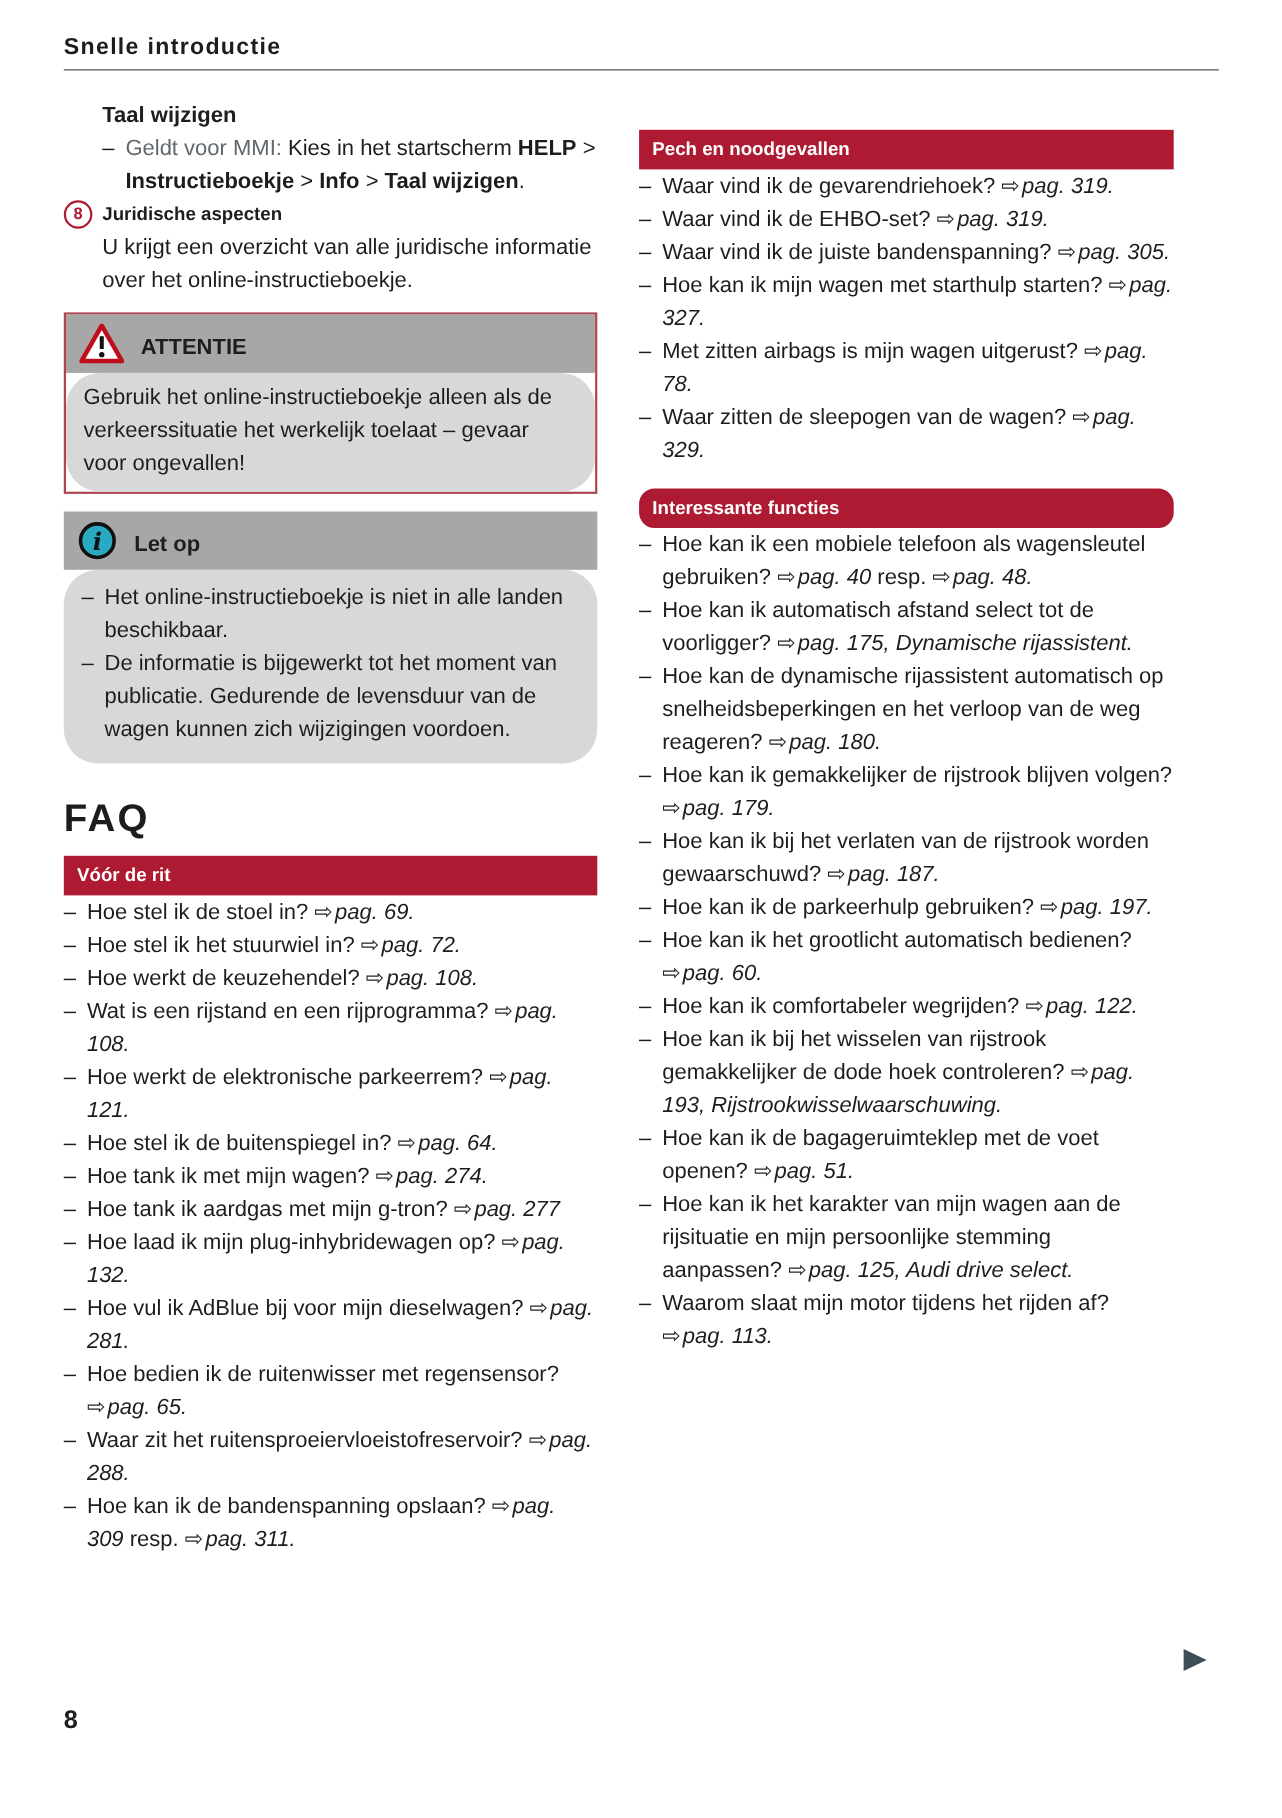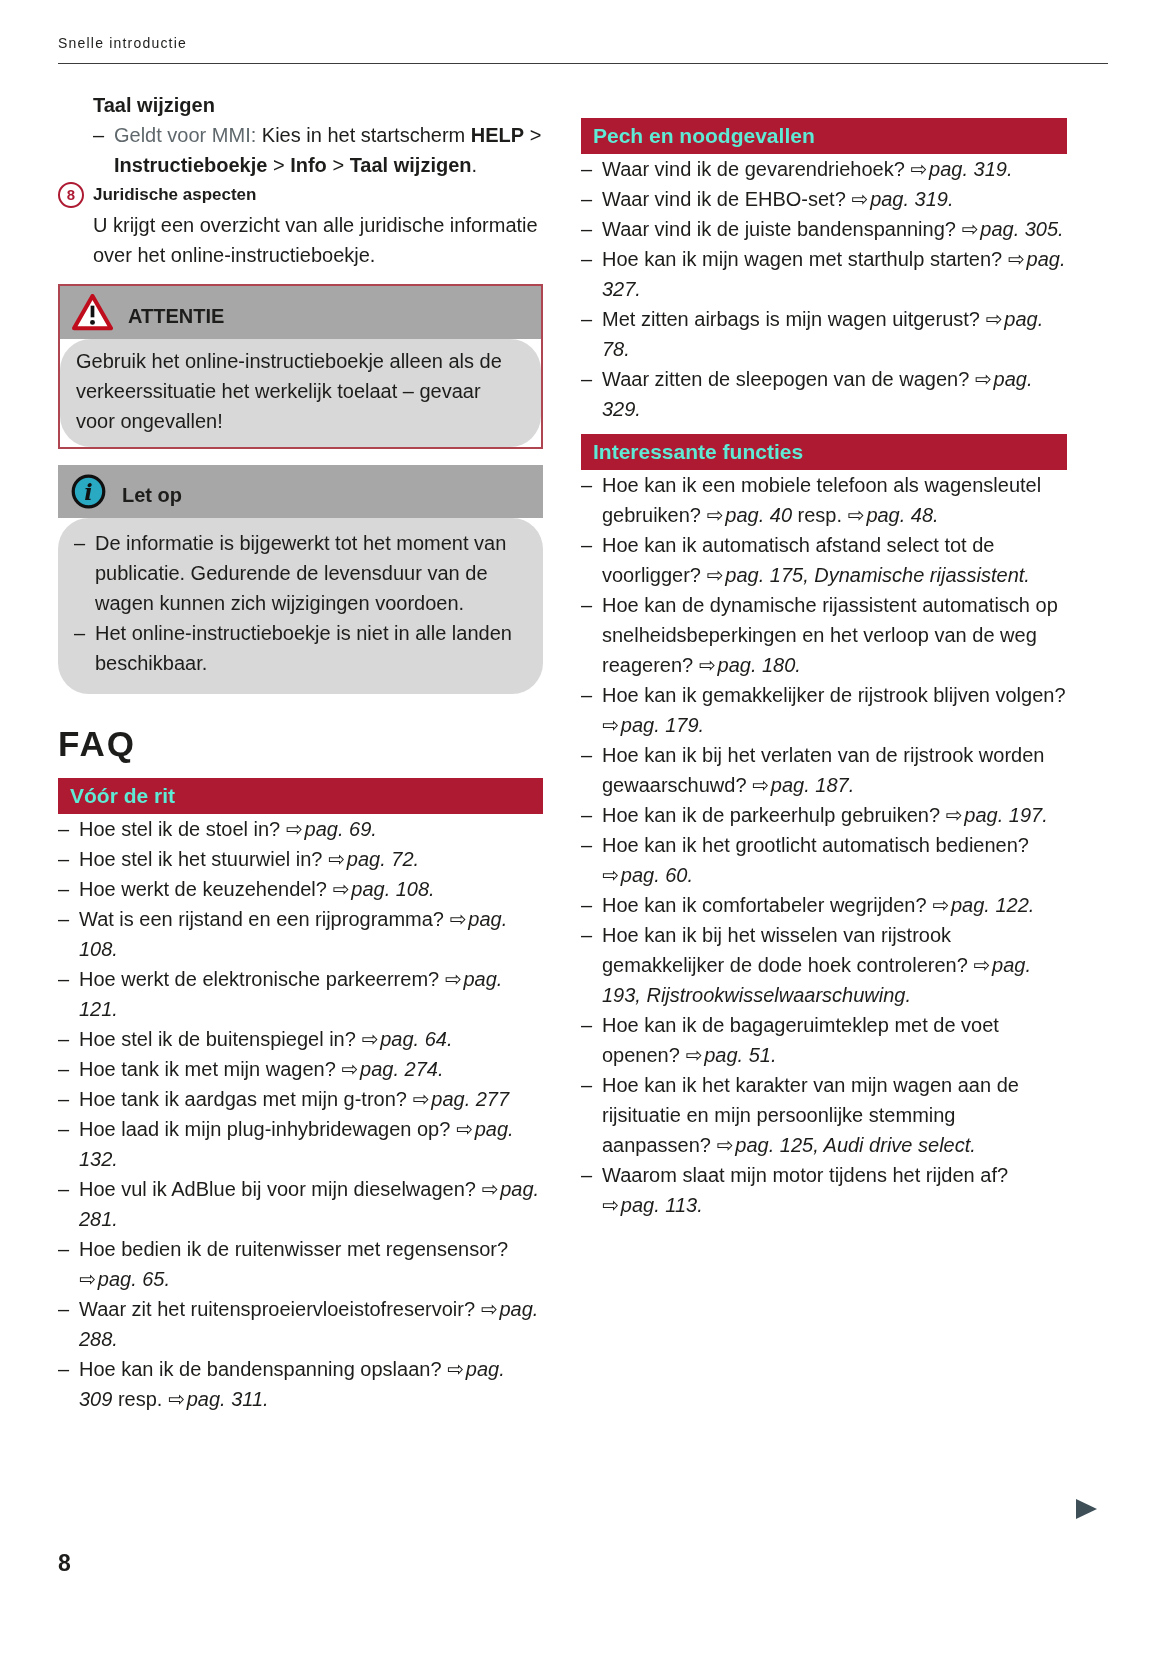--- a/index.html
+++ b/index.html
@@ -13,21 +13,21 @@
   }
   *{margin:0;padding:0;box-sizing:border-box;}
   html,body{background:#fff;}
   body{
     width:1165px;height:1653px;position:relative;overflow:hidden;
     font-family:"Liberation Sans","DejaVu Sans",sans-serif;
     color:var(--ink);
   }
   .page{width:1165px;height:1653px;padding:30px 57px 0 58px;position:relative;}
   .page-title{
-    font-size:14px;font-weight:normal;letter-spacing:1.2px;line-height:26px;
+    font-size:21px;font-weight:bold;letter-spacing:1.2px;line-height:26px;
   }
   .rule{border-top:1.5px solid #3c3c3c;margin-top:7px;}
   .columns{display:flex;gap:38px;margin-top:26px;}
   .col-left{width:485px;flex:none;}
   .col-right{width:486px;flex:none;}
 
   .intro{padding-left:35px;font-size:20px;line-height:30px;}
   .intro h3{font-size:20px;line-height:30px;font-weight:bold;}
   .num-heading{display:flex;align-items:center;gap:9px;margin-left:-35px;line-height:30px;}
   .circle-num{
@@ -55,26 +55,26 @@
     display:flex;align-items:flex-end;gap:15px;
     padding:8px 12px;font-weight:bold;font-size:20px;line-height:30px;
   }
   .box-body{background:var(--box-body);padding:7px 16px 11px 16px;font-size:20px;line-height:30px;border-radius:31px;}
   .notebox{margin-top:16px;}
   .notebox .box-body{padding:10px 16px 16px 16px;}
   .icon-svg{flex:none;display:block;}
 
   .faq-title{margin-top:28px;font-size:35px;line-height:44px;font-weight:bold;letter-spacing:2px;}
   .banner{
-    margin-top:12px;height:36px;background:var(--accent);color:#5eead4;
-    font-size:21px;font-weight:bold;display:flex;align-items:center;
+    margin-top:12px;height:36px;background:var(--accent);color:#ffffff;
+    font-size:17px;font-weight:bold;display:flex;align-items:center;
     padding:0 12px;
   }
   .col-right .banner-first{margin-top:28px;}
-  .col-right .banner-second{margin-top:10px;}
+  .col-right .banner-second{margin-top:20px;border-radius:14px;}
   .qlist{}
   .qlist.leading{margin-top:0;}
 
   .page-number{
     position:absolute;left:58px;top:1550px;
     font-size:23px;font-weight:bold;letter-spacing:1px;
   }
   .continue-arrow{
     position:absolute;left:1076px;top:1499px;
     width:0;height:0;
@@ -121,22 +121,22 @@
 
       <div class="notebox">
         <div class="box-head">
           <svg class="icon-svg" width="37" height="37" viewBox="0 0 40 40">
             <circle cx="20" cy="20" r="16.5" fill="#2aa9c2" stroke="#101010" stroke-width="3.5"></circle>
             <text x="20" y="29" text-anchor="middle" font-family="DejaVu Serif, serif" font-size="24" font-style="italic" font-weight="bold" fill="#101010">i</text>
           </svg>
           <span>Let op</span>
         </div>
         <div class="box-body">
+            <div class="q-item"><span class="dash">–</span><span>Het online-instructieboekje is niet in alle landen beschikbaar.</span></div>
             <div class="q-item"><span class="dash">–</span><span>De informatie is bijgewerkt tot het moment van publicatie. Gedurende de levensduur van de wagen kunnen zich wijzigingen voordoen.</span></div>
-            <div class="q-item"><span class="dash">–</span><span>Het online-instructieboekje is niet in alle landen beschikbaar.</span></div>
           </div>
       </div>
 
       <h2 class="faq-title">FAQ</h2>
 
       <div class="banner">Vóór de rit</div>
       <div class="qlist">
           <div class="q-item"><span class="dash">–</span><span>Hoe stel ik de stoel in? </span><span class="s-a">⇨</span><span class="s-i">pag. 69.</span></div>
           <div class="q-item"><span class="dash">–</span><span>Hoe stel ik het stuurwiel in? </span><span class="s-a">⇨</span><span class="s-i">pag. 72.</span></div>
           <div class="q-item"><span class="dash">–</span><span>Hoe werkt de keuzehendel? </span><span class="s-a">⇨</span><span class="s-i">pag. 108.</span></div>

